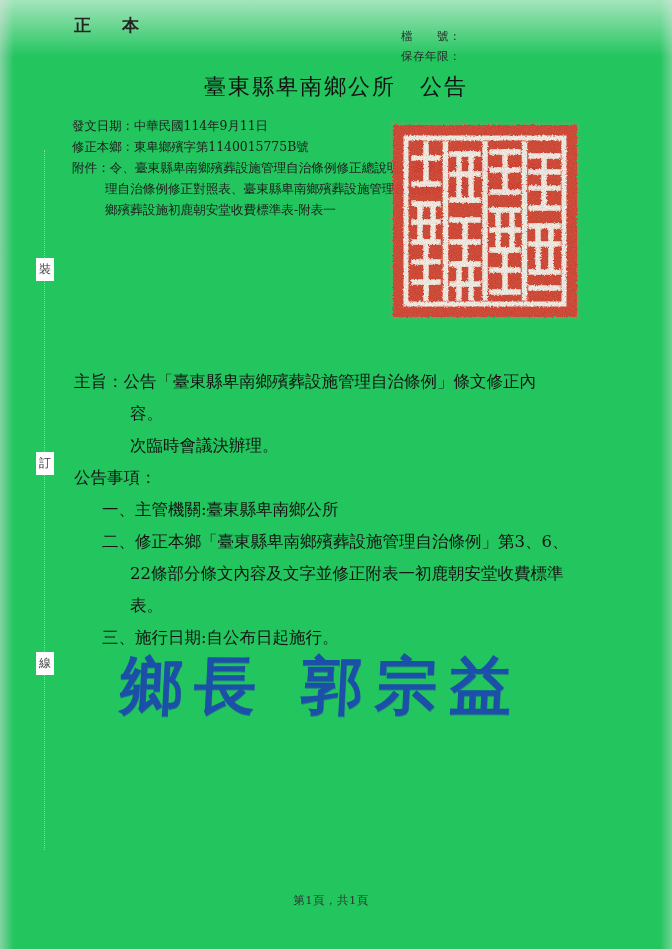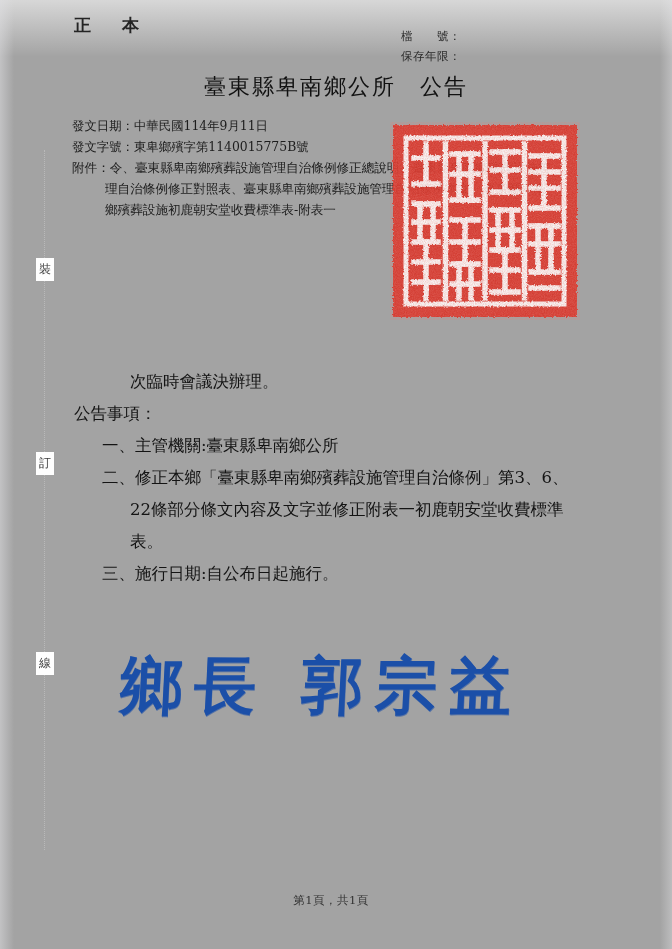--- a/index.html
+++ b/index.html
@@ -10,21 +10,21 @@
   }
   body {
     font-family: "DejaVu Serif", "Liberation Serif", serif;
     color: #1b1b1b;
   }
 
   .page {
     position: relative;
     width: 672px;
     height: 949px;
-    background: #a3a3a3;
+    background: #22c55e;
     overflow: hidden;
     box-sizing: border-box;
   }
 
   
   .scan-tint {
     position: absolute;
     inset: 0;
     pointer-events: none;
     background:
@@ -180,21 +180,21 @@
 
   <div class="archive-fields">
     <div>檔　　號：</div>
     <div>保存年限：</div>
   </div>
 
   <div class="doc-title">臺東縣卑南鄉公所　公告</div>
 
   <div class="meta">
     <div class="meta-row"><span>發文日期：</span><span>中華民國114年9月11日</span></div>
-    <div class="meta-row"><span>發文字號：</span><span>東卑鄉殯字第1140015775B號</span></div>
+    <div class="meta-row"><span>修正本鄉：</span><span>東卑鄉殯字第1140015775B號</span></div>
   </div>
 
   <div class="attach">
     <div><span class="lbl">附件：</span><span>令、臺東縣卑南鄉殯葬設施管理自治條例修正總說明、臺東縣卑南鄉殯葬設施管</span></div>
     <div class="ln2">理自治條例修正對照表、臺東縣卑南鄉殯葬設施管理自治條例本文、臺東縣卑南</div>
     <div class="ln3">鄉殯葬設施初鹿朝安堂收費標準表-附表一</div>
   </div>
 
   <div class="seal">
     <svg viewBox="0 0 190 198" xmlns="http://www.w3.org/2000/svg" aria-hidden="true">
@@ -272,20 +272,24 @@
           <line x1="24" y1="160" x2="48" y2="160"></line>
         </g>
       </g>
 
       <rect x="0" y="0" width="190" height="198" filter="url(#speckle)" opacity="0.55"></rect>
     </svg>
   </div>
 
   <div class="body-block">
 
+    <div class="sec">
+      <div class="sec-line"><span>主旨：</span><span>公告「臺東縣卑南鄉殯葬設施管理自治條例」條文修正內</span></div>
+      <div class="indent-2">容。</div>
+    </div>
 
     <div class="sec">
       <div class="indent-2">次臨時會議決辦理。</div>
     </div>
 
     <div class="sec">
       <div>公告事項：</div>
 
       <div class="item"><span>一、</span><span>主管機關:臺東縣卑南鄉公所</span></div>
 

